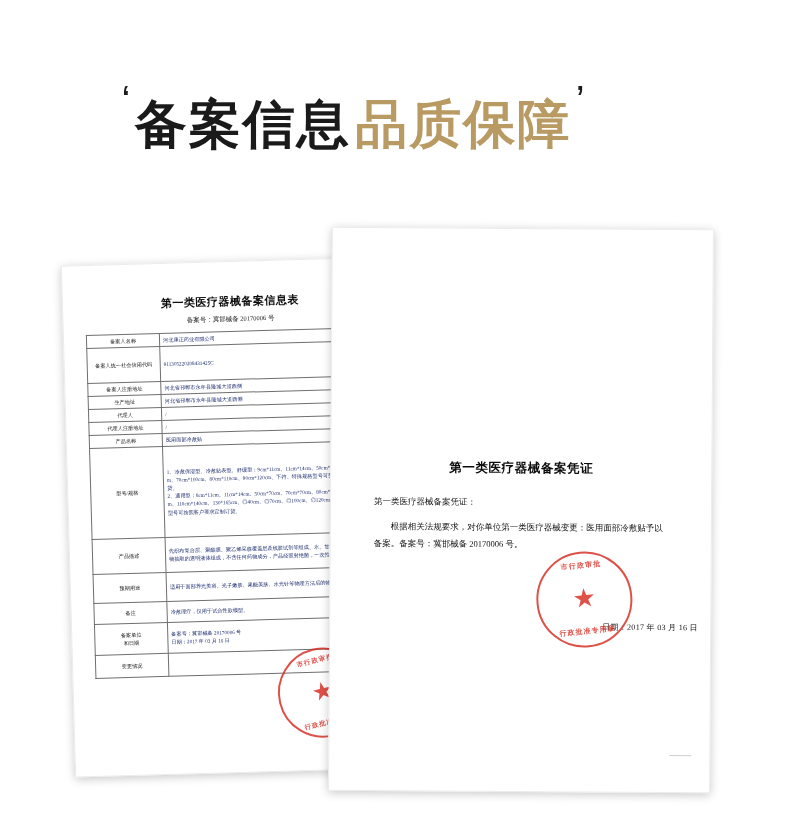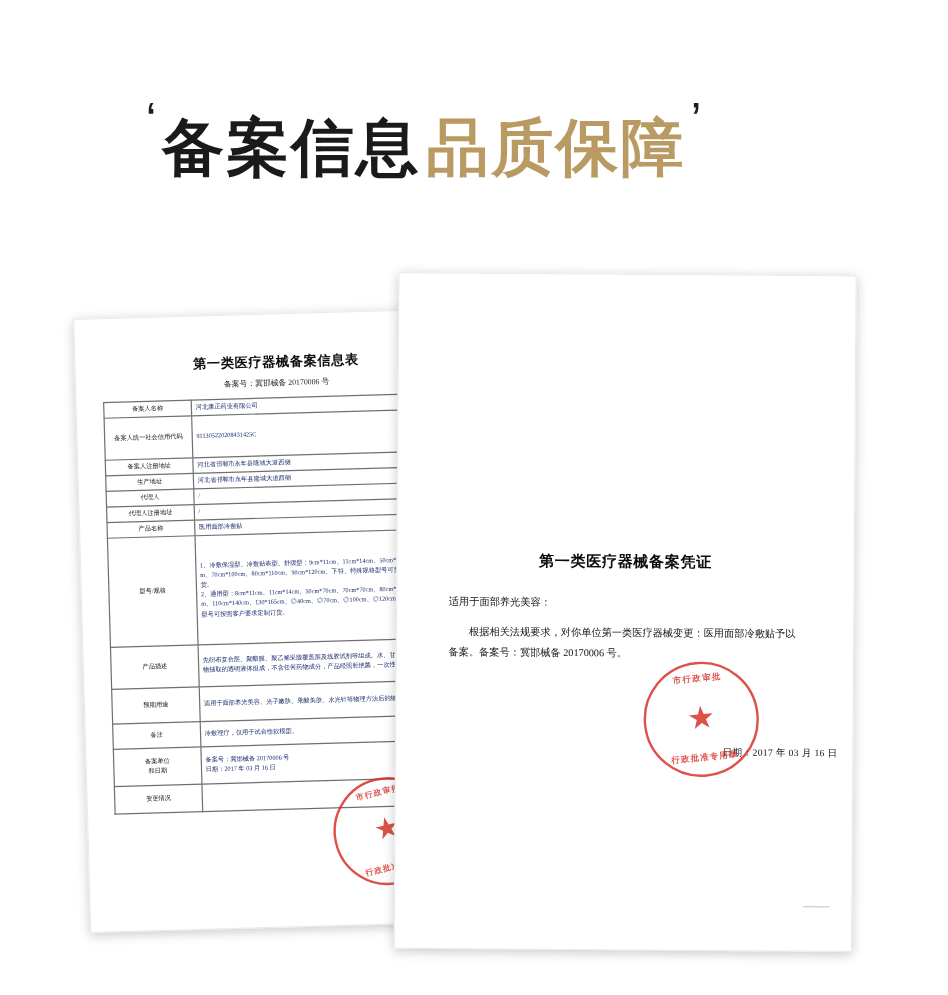--- a/index.html
+++ b/index.html
@@ -319,21 +319,21 @@
     <div class="stamp stamp-back">
       <div class="arc-top">市行政审批</div>
       <div class="star">★</div>
       <div class="arc-bot">行政批准专用章</div>
     </div>
   </div>
 
   <div class="paper paper-front">
     <div class="cert">
       <div class="cert-title">第一类医疗器械备案凭证</div>
-      <div class="cert-to">适用于面部养光美容：</div>
+      <div class="cert-to">第一类医疗器械备案凭证：</div>
       <div class="cert-body">根据相关法规要求，对你单位第一类医疗器械变更：医用面部冷敷贴予以备案。备案号：冀邯械备 20170006 号。</div>
       <div class="cert-date">日期：2017 年 03 月 16 日</div>
 
       <div class="stamp stamp-front">
         <div class="arc-top">市行政审批</div>
         <div class="star">★</div>
         <div class="arc-bot">行政批准专用章</div>
       </div>
 
       <div class="cut-line"></div>

